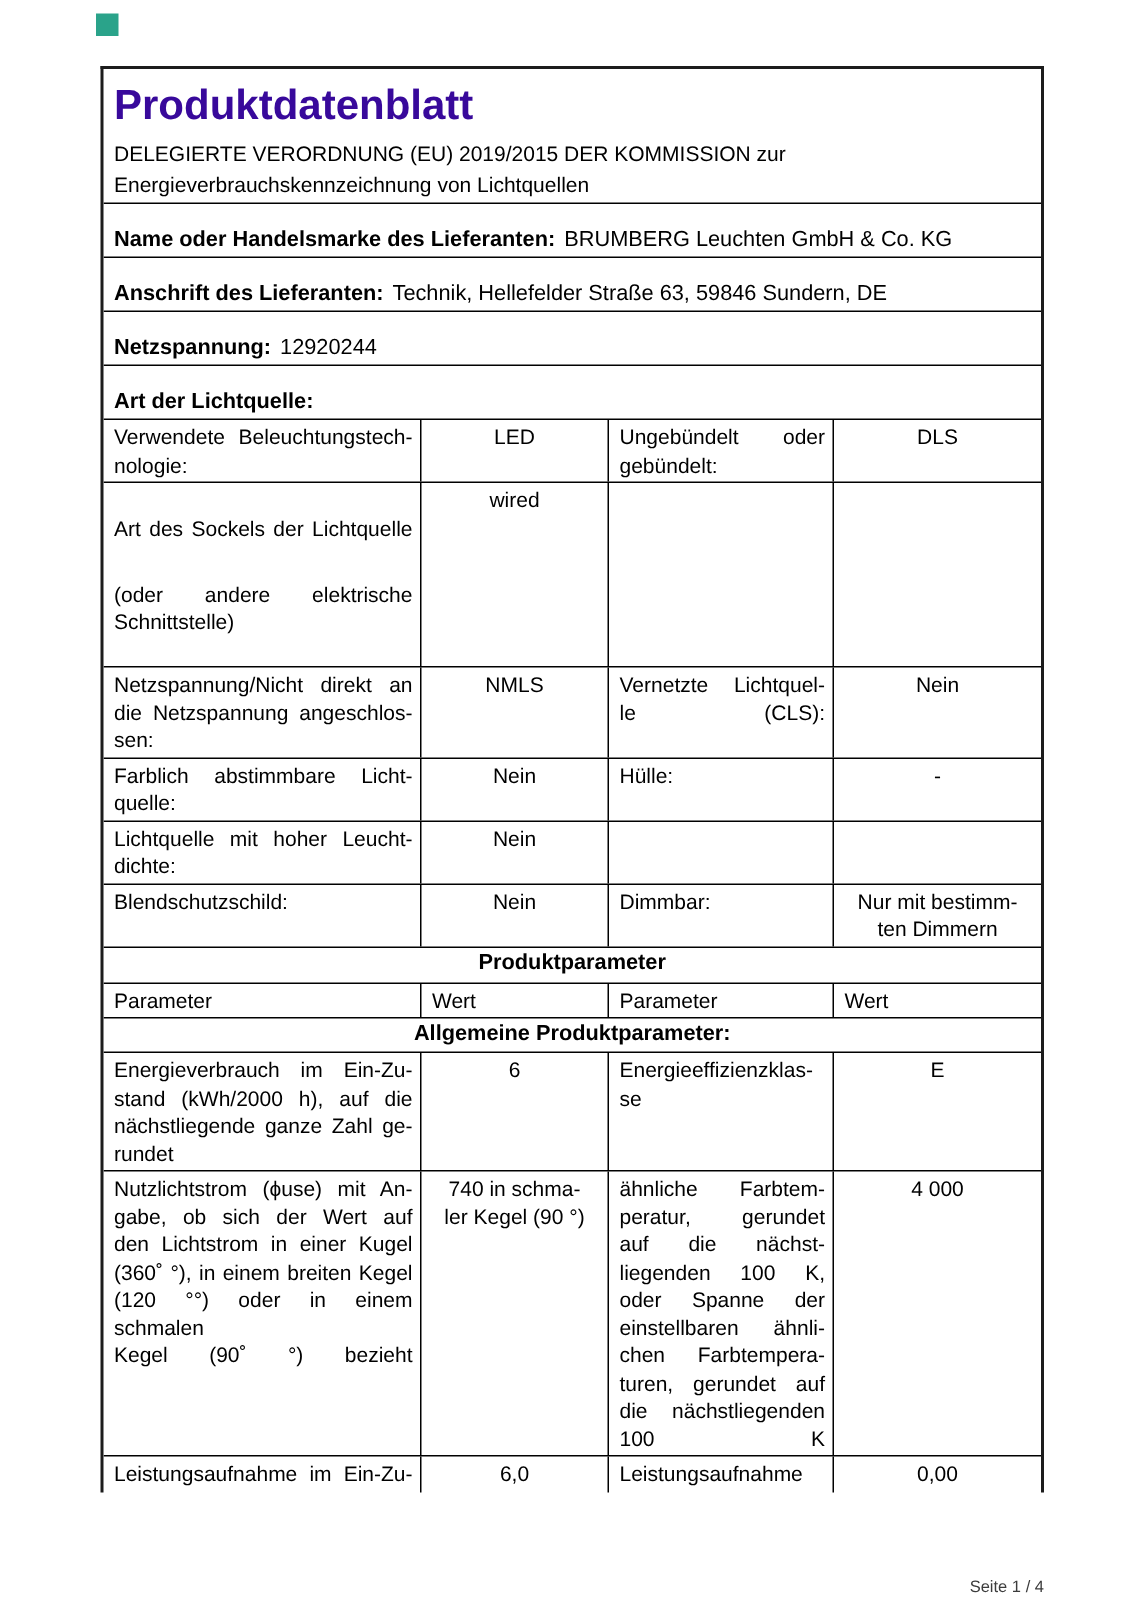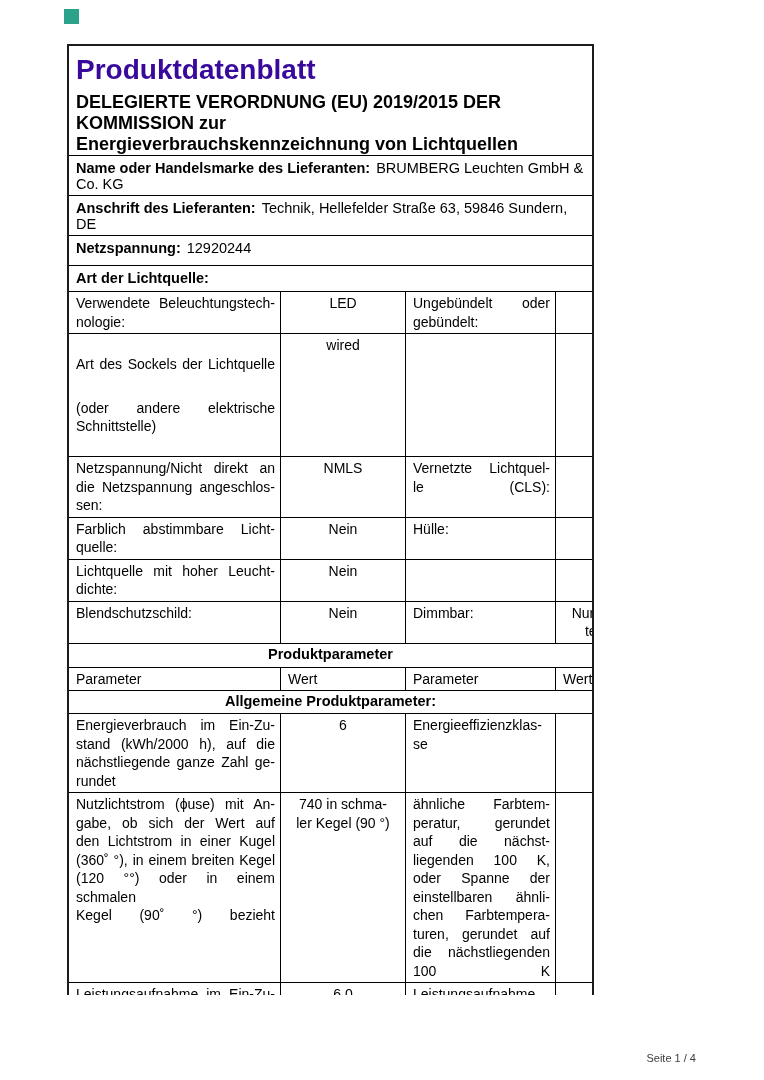--- a/index.html
+++ b/index.html
@@ -9,34 +9,34 @@
     color: #000;
     position: relative;
     overflow: hidden;
   }
   .corner-marker {
     position: absolute; left: 64px; top: 9px;
     width: 15px; height: 15px;
   }
   .frame {
     position: absolute; left: 67px; top: 44px;
-    width: 527px; height: 951px;
+    width: 629px; height: 951px;
     border: 2px solid #1c1c1c;
     border-bottom: none;
     background: #fff;
     overflow: hidden;
   }
   .title-block { min-height: 89px; padding: 7px 6px 0 7px; }
   .title-block h1 {
     font-size: 28px; font-weight: bold; line-height: 33px;
   }
-  .reg-text { margin-top: 6px; font-size: 18px; line-height: 21px; font-weight: bold; }
+  .reg-text { margin-top: 6px; font-size: 14px; line-height: 21px; }
   .info-row {
     border-top: 1px solid #000;
-    padding: 4px 6px 3px 7px;
+    padding: 16px 6px 3px 7px;
     font-size: 14.5px;
     display: block;
   }
   .info-row .lbl { font-weight: bold; }
   .info-row .val { margin-left: 6px; }
   .grid-row {
     display: grid;
     grid-template-columns: 211px 125px 150px 139px;
     border-top: 1px solid #000;
     font-size: 14px;

